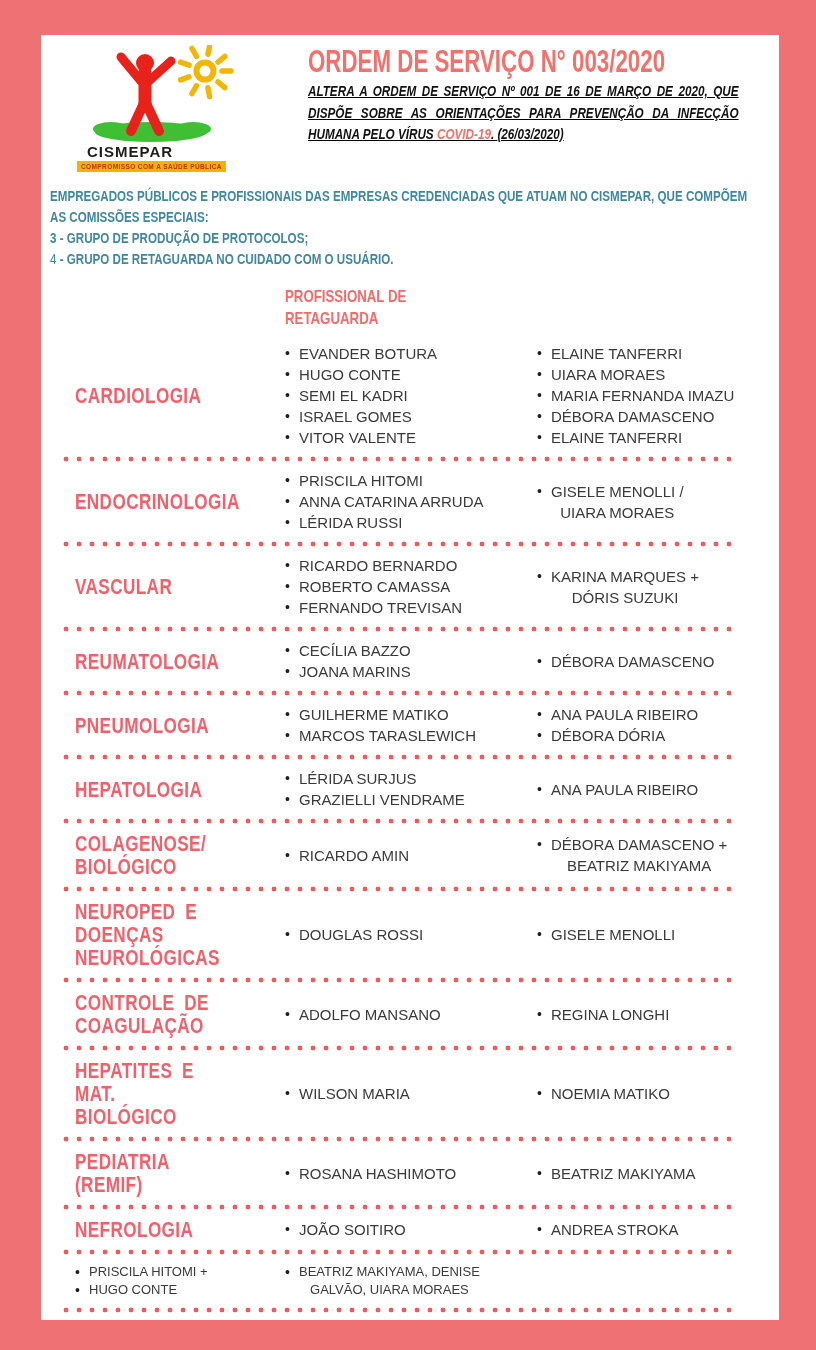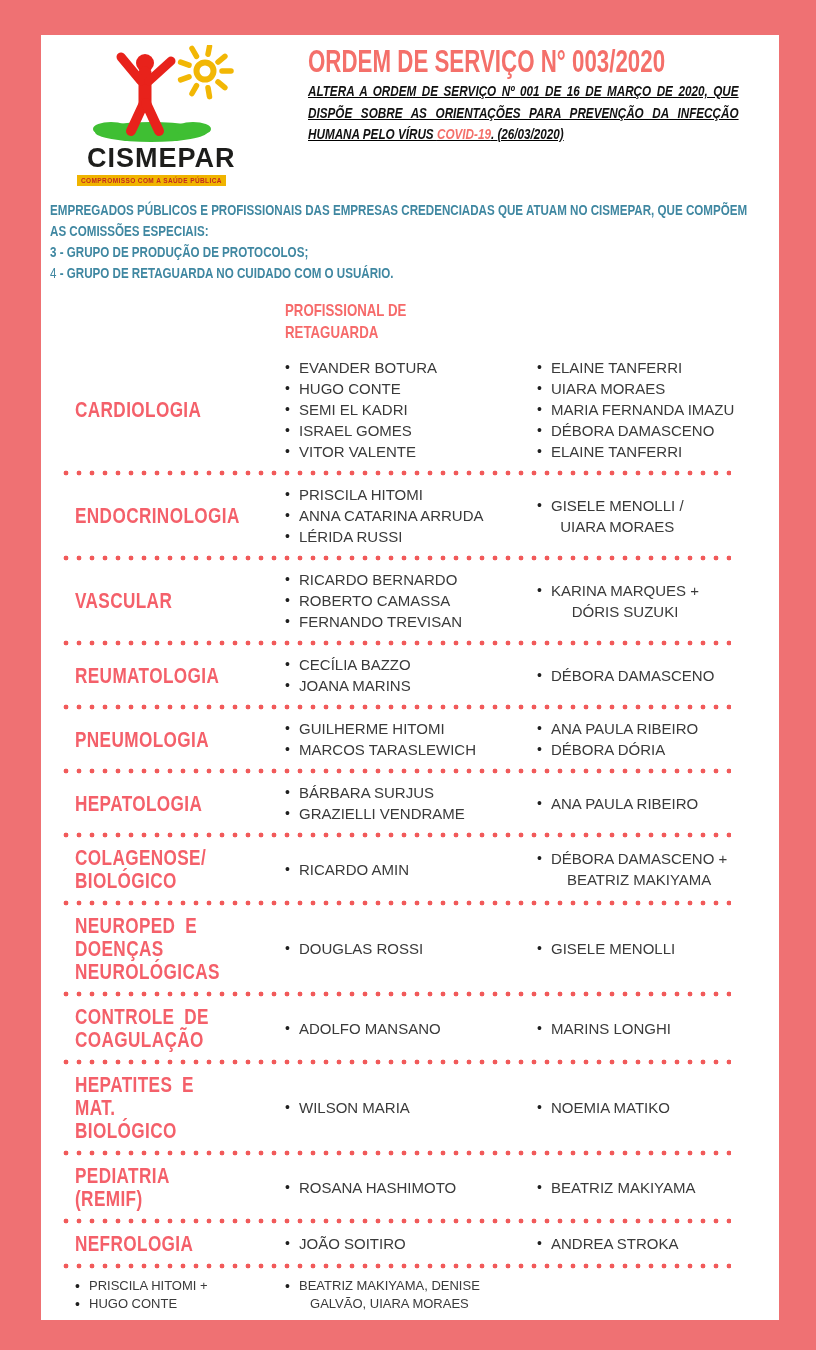--- a/index.html
+++ b/index.html
@@ -4,21 +4,21 @@
 <style>
   html,body{margin:0;padding:0;overflow:hidden;}
   body{font-family:"Liberation Sans", sans-serif;}
   .frame{position:relative;width:816px;height:1350px;background:#EF7173;}
   .page{position:absolute;left:41px;top:35px;width:738px;height:1285px;background:#ffffff;overflow:hidden;}
 
   
   .doc-header{display:flex;margin:10px 0 0 34px;}
   .logo{width:170px;flex:0 0 170px;display:flex;flex-direction:column;align-items:flex-start;}
   .logo svg{display:block;}
-  .logo-name{font-weight:bold;font-size:27px;letter-spacing:1px;color:#1d1d1b;margin:-2px 0 0 12px;}
+  .logo-name{font-weight:bold;font-size:15px;letter-spacing:1px;color:#1d1d1b;margin:-2px 0 0 12px;}
   .logo-ribbon{background:#F0B400;color:#c22a1e;font-size:6.5px;font-weight:bold;letter-spacing:.4px;
     padding:2px 4px;margin:1px 0 0 2px;white-space:nowrap;}
   .title-block{margin-left:63px;width:470px;text-decoration:underline;}
   .doc-title{display:inline-block;white-space:nowrap;font-weight:bold;font-size:31px;line-height:33px;
     color:#F4706A;transform:scaleX(.72);transform-origin:0 0;letter-spacing:0;}
   .subtitle{width:552px;transform:scaleX(.78);transform-origin:0 0;
     font-weight:bold;font-style:italic;font-size:15px;line-height:21.5px;color:#111111;text-align:justify;margin-top:2px;}
   .covid{color:#F4706A;}
 
   
@@ -219,21 +219,21 @@
                 <span class="txt">DÉBORA DAMASCENO</span>
               </div>
             </div>
           </div>
           <div class="dotline"></div>
           <div class="trow">
             <div class="cat"><span class="cat-inner">PNEUMOLOGIA</span></div>
             <div class="cell">
               <div class="item">
                 <span class="dot">•</span>
-                <span class="txt">GUILHERME HITOMI</span>
+                <span class="txt">GUILHERME MATIKO</span>
               </div>
               <div class="item">
                 <span class="dot">•</span>
                 <span class="txt">MARCOS TARASLEWICH</span>
               </div>
             </div>
             <div class="cell">
               <div class="item">
                 <span class="dot">•</span>
                 <span class="txt">ANA PAULA RIBEIRO</span>
@@ -243,21 +243,21 @@
                 <span class="txt">DÉBORA DÓRIA</span>
               </div>
             </div>
           </div>
           <div class="dotline"></div>
           <div class="trow">
             <div class="cat"><span class="cat-inner">HEPATOLOGIA</span></div>
             <div class="cell">
               <div class="item">
                 <span class="dot">•</span>
-                <span class="txt">BÁRBARA SURJUS</span>
+                <span class="txt">LÉRIDA SURJUS</span>
               </div>
               <div class="item">
                 <span class="dot">•</span>
                 <span class="txt">GRAZIELLI VENDRAME</span>
               </div>
             </div>
             <div class="cell">
               <div class="item">
                 <span class="dot">•</span>
                 <span class="txt">ANA PAULA RIBEIRO</span>
@@ -305,21 +305,21 @@
 COAGULAÇÃO</span></div>
             <div class="cell">
               <div class="item">
                 <span class="dot">•</span>
                 <span class="txt">ADOLFO MANSANO</span>
               </div>
             </div>
             <div class="cell">
               <div class="item">
                 <span class="dot">•</span>
-                <span class="txt">MARINS LONGHI</span>
+                <span class="txt">REGINA LONGHI</span>
               </div>
             </div>
           </div>
           <div class="dotline"></div>
           <div class="trow">
             <div class="cat"><span class="cat-inner">HEPATITES E MAT.
 BIOLÓGICO</span></div>
             <div class="cell">
               <div class="item">
                 <span class="dot">•</span>

